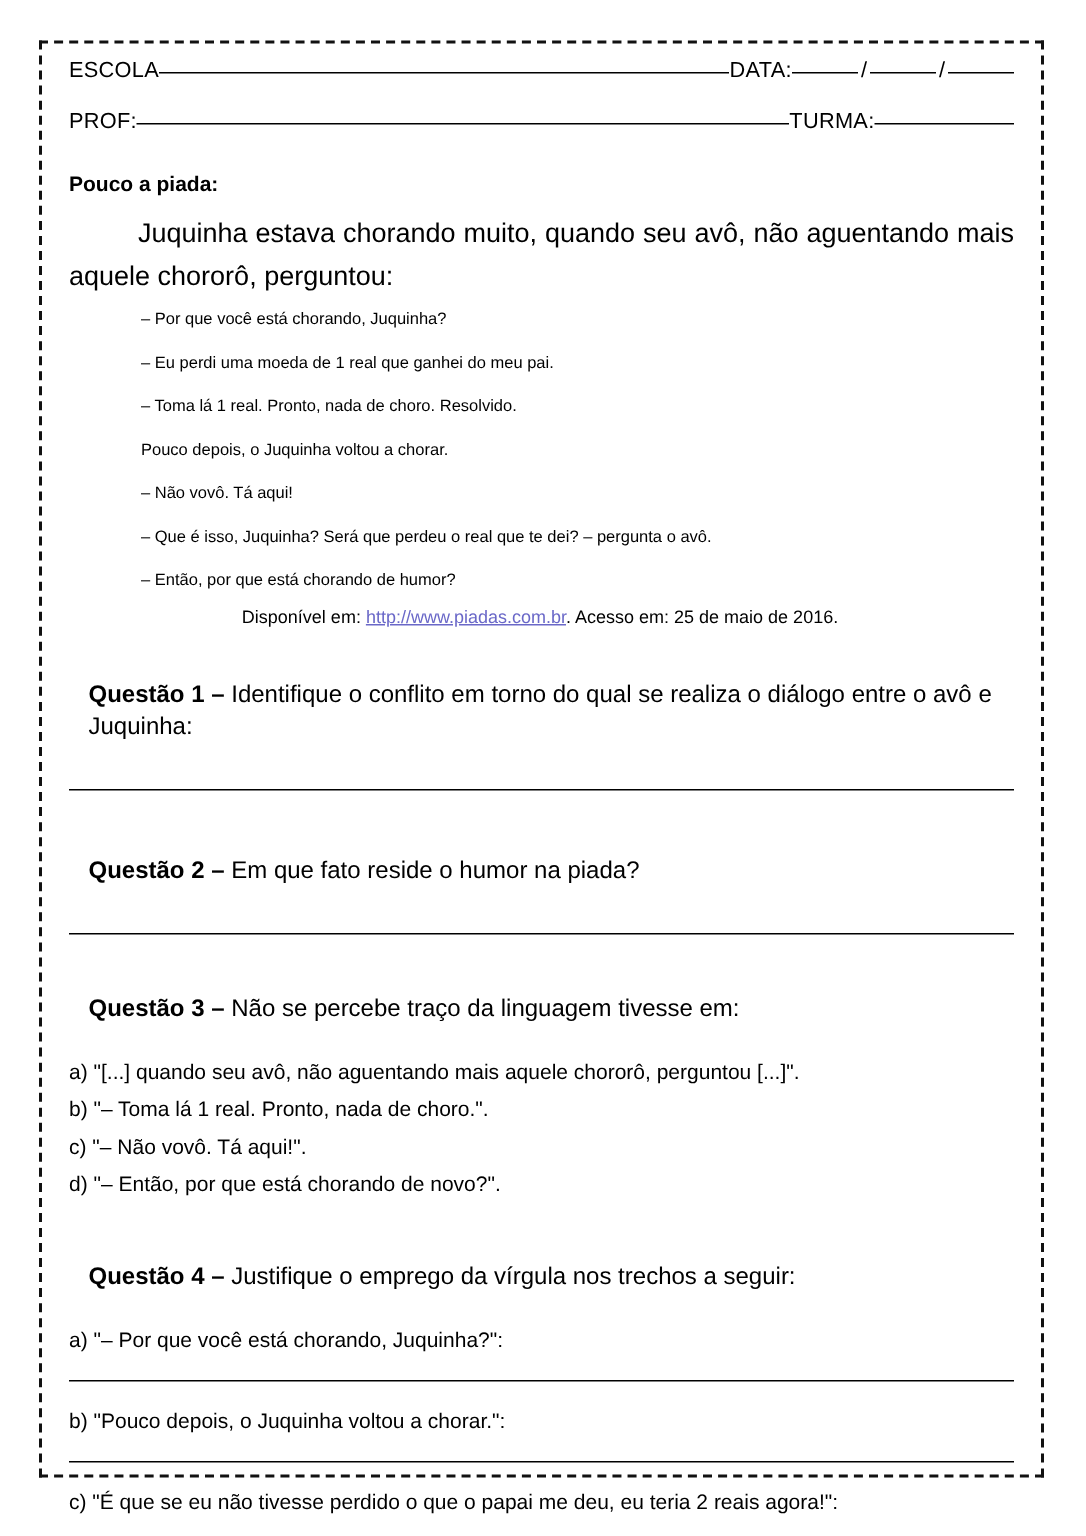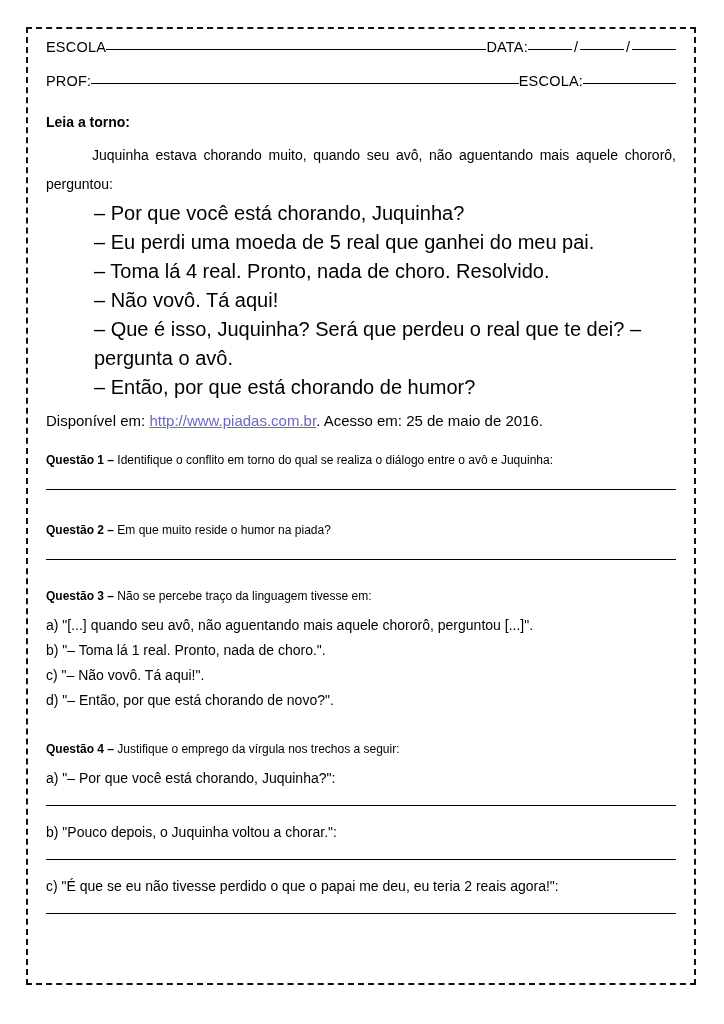--- a/index.html
+++ b/index.html
@@ -71,50 +71,50 @@
   }
 
   
   .section-title {
     font-size: 14px;
     font-weight: bold;
     margin-top: 26px;
     margin-bottom: 11px;
   }
   .joke-para {
-    font-size: 14px;
+    font-size: 18px;
     line-height: 29px;
     text-align: justify;
     text-indent: 46px;
     margin: 0;
   }
   .joke-line {
-    font-size: 20px;
+    font-size: 11px;
     line-height: 29px;
     margin: 0;
     padding-left: 48px;
   }
   .source {
-    font-size: 15px;
-    text-align: left;
-    margin-top: 12px;
+    font-size: 12px;
+    text-align: center;
+    margin-top: 2px;
     margin-bottom: 0;
     line-height: 14px;
     padding-right: 2px;
   }
   .source a {
     color: #6a68c8;
     text-decoration: underline;
   }
 
   
   .question {
-    font-size: 12px;
+    font-size: 16px;
     line-height: 21px;
-    margin: 0;
+    margin: 13px;
   }
   .q-label { font-weight: bold; }
 
   .answer-line {
     border-bottom: 1.4px solid #000;
     height: 0;
     width: 100%;
   }
 
   .spacer-22 { height: 22px; }
@@ -145,47 +145,48 @@
       <span class="rule rule-fixed-44"></span>
       <span class="slash">/</span>
       <span class="rule rule-fixed-44"></span>
       <span class="slash">/</span>
       <span class="rule rule-fixed-44"></span>
     </div>
 
     <div class="id-row">
       <span class="id-label">PROF:</span>
       <span class="rule"></span>
-      <span class="id-label">ESCOLA:</span>
+      <span class="id-label">TURMA:</span>
       <span class="rule rule-fixed-93"></span>
     </div>
 
 
-    <div class="section-title">Leia a torno:</div>
+    <div class="section-title">Pouco a piada:</div>
 
     <p class="joke-para">Juquinha estava chorando muito, quando seu avô, não aguentando mais aquele chororô, perguntou:</p>
 
     <p class="joke-line">– Por que você está chorando, Juquinha?</p>
-    <p class="joke-line">– Eu perdi uma moeda de 5 real que ganhei do meu pai.</p>
-    <p class="joke-line">– Toma lá 4 real. Pronto, nada de choro. Resolvido.</p>
+    <p class="joke-line">– Eu perdi uma moeda de 1 real que ganhei do meu pai.</p>
+    <p class="joke-line">– Toma lá 1 real. Pronto, nada de choro. Resolvido.</p>
+    <p class="joke-line">Pouco depois, o Juquinha voltou a chorar.</p>
     <p class="joke-line">– Não vovô. Tá aqui!</p>
     <p class="joke-line">– Que é isso, Juquinha? Será que perdeu o real que te dei? – pergunta o avô.</p>
     <p class="joke-line">– Então, por que está chorando de humor?</p>
 
     <p class="source"><span>Disponível em: </span><a href="#">http://www.piadas.com.br</a><span>. Acesso em: 25 de maio de 2016.</span></p>
 
     <div class="spacer-22"></div>
 
     <p class="question"><span class="q-label">Questão 1 –</span><span> Identifique o conflito em torno do qual se realiza o diálogo entre o avô e Juquinha:</span></p>
     <div class="spacer-18"></div>
     <div class="answer-line"></div>
 
     <div class="spacer-30"></div>
 
-    <p class="question"><span class="q-label">Questão 2 –</span><span> Em que muito reside o humor na piada?</span></p>
+    <p class="question"><span class="q-label">Questão 2 –</span><span> Em que fato reside o humor na piada?</span></p>
     <div class="spacer-18"></div>
     <div class="answer-line"></div>
 
     <div class="spacer-26"></div>
 
     <p class="question"><span class="q-label">Questão 3 –</span><span> Não se percebe traço da linguagem tivesse em:</span></p>
     <div class="spacer-6"></div>
     <p class="option">a) "[...] quando seu avô, não aguentando mais aquele chororô, perguntou [...]".</p>
     <p class="option">b) "– Toma lá 1 real. Pronto, nada de choro.".</p>
     <p class="option">c) "– Não vovô. Tá aqui!".</p>

